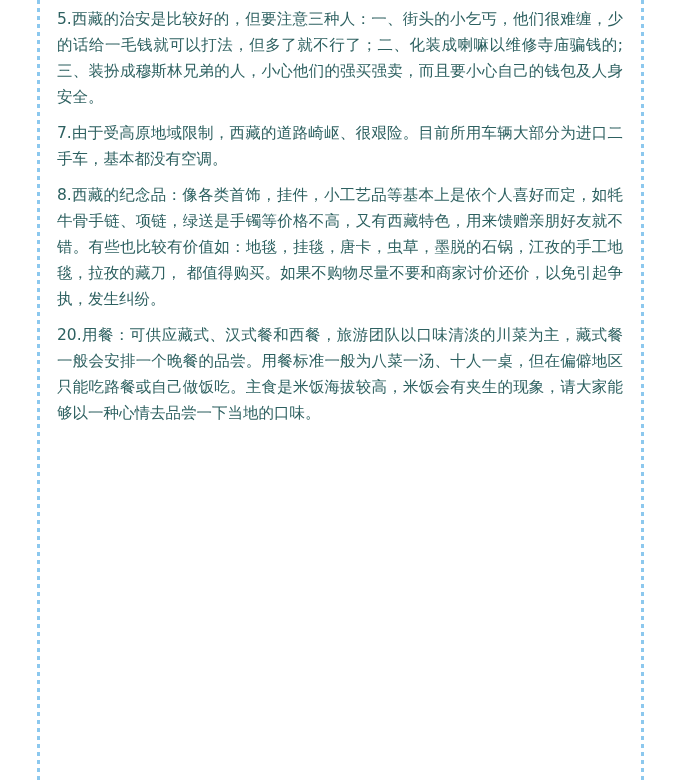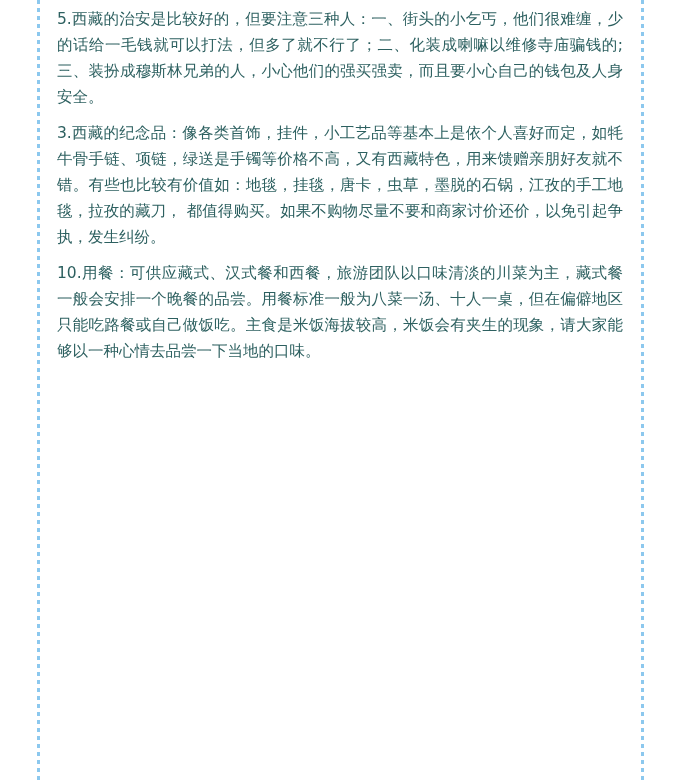--- a/index.html
+++ b/index.html
@@ -47,16 +47,17 @@
   }
 </style>
 </head>
 <body>
 
 <div class="page">
   <div class="dotted-border left"></div>
   <div class="dotted-border right"></div>
   <div class="content">
     <p>5.西藏的治安是比较好的，但要注意三种人：一、街头的小乞丐，他们很难缠，少的话给一毛钱就可以打法，但多了就不行了；二、化装成喇嘛以维修寺庙骗钱的;三、装扮成穆斯林兄弟的人，小心他们的强买强卖，而且要小心自己的钱包及人身安全。</p>
-    <p>3.西藏的纪念品：像各类首饰，挂件，小工艺品等基本上是依个人喜好而定，如牦牛骨手链、项链，绿送是手镯等价格不高，又有西藏特色，用来馈赠亲朋好友就不错。有些也比较有价值如：地毯，挂毯，唐卡，虫草，墨脱的石锅，江孜的手工地毯，拉孜的藏刀， 都值得购买。如果不购物尽量不要和商家讨价还价，以免引起争执，发生纠纷。</p>
-    <p>10.用餐：可供应藏式、汉式餐和西餐，旅游团队以口味清淡的川菜为主，藏式餐一般会安排一个晚餐的品尝。用餐标准一般为八菜一汤、十人一桌，但在偏僻地区只能吃路餐或自己做饭吃。主食是米饭海拔较高，米饭会有夹生的现象，请大家能够以一种心情去品尝一下当地的口味。</p>
+    <p>7.由于受高原地域限制，西藏的道路崎岖、很艰险。目前所用车辆大部分为进口二手车，基本都没有空调。</p>
+    <p>8.西藏的纪念品：像各类首饰，挂件，小工艺品等基本上是依个人喜好而定，如牦牛骨手链、项链，绿送是手镯等价格不高，又有西藏特色，用来馈赠亲朋好友就不错。有些也比较有价值如：地毯，挂毯，唐卡，虫草，墨脱的石锅，江孜的手工地毯，拉孜的藏刀， 都值得购买。如果不购物尽量不要和商家讨价还价，以免引起争执，发生纠纷。</p>
+    <p>20.用餐：可供应藏式、汉式餐和西餐，旅游团队以口味清淡的川菜为主，藏式餐一般会安排一个晚餐的品尝。用餐标准一般为八菜一汤、十人一桌，但在偏僻地区只能吃路餐或自己做饭吃。主食是米饭海拔较高，米饭会有夹生的现象，请大家能够以一种心情去品尝一下当地的口味。</p>
   </div>
 </div>
 
 </body></html>

